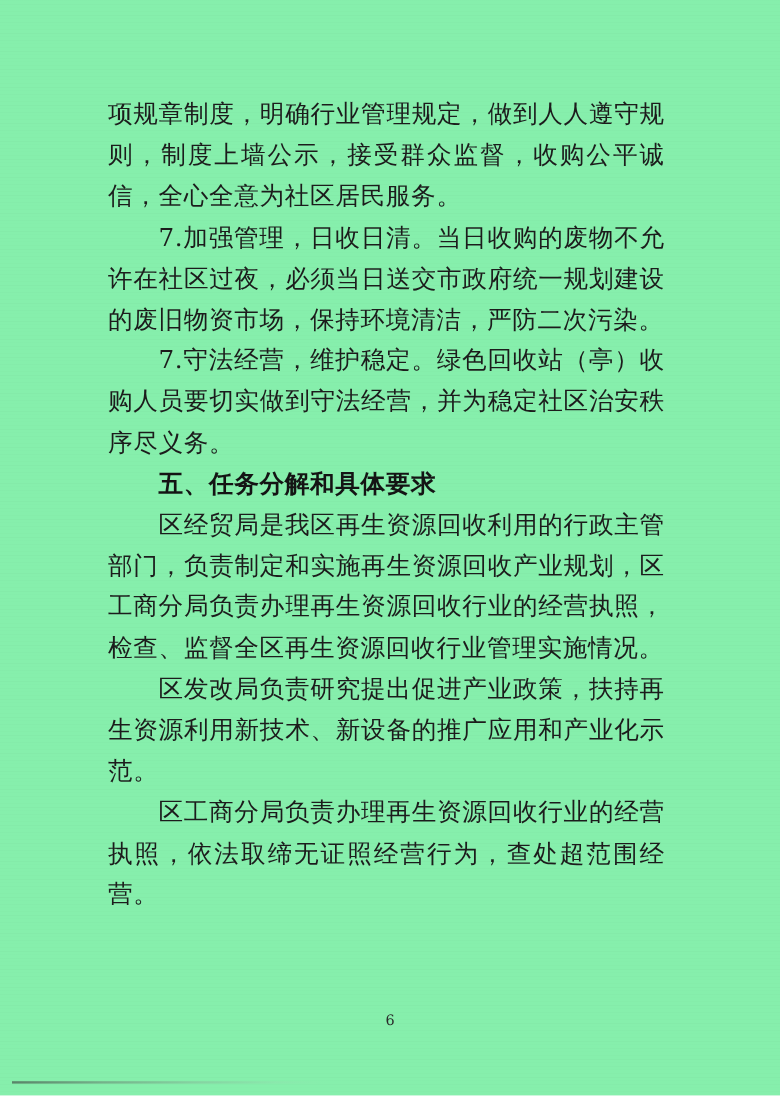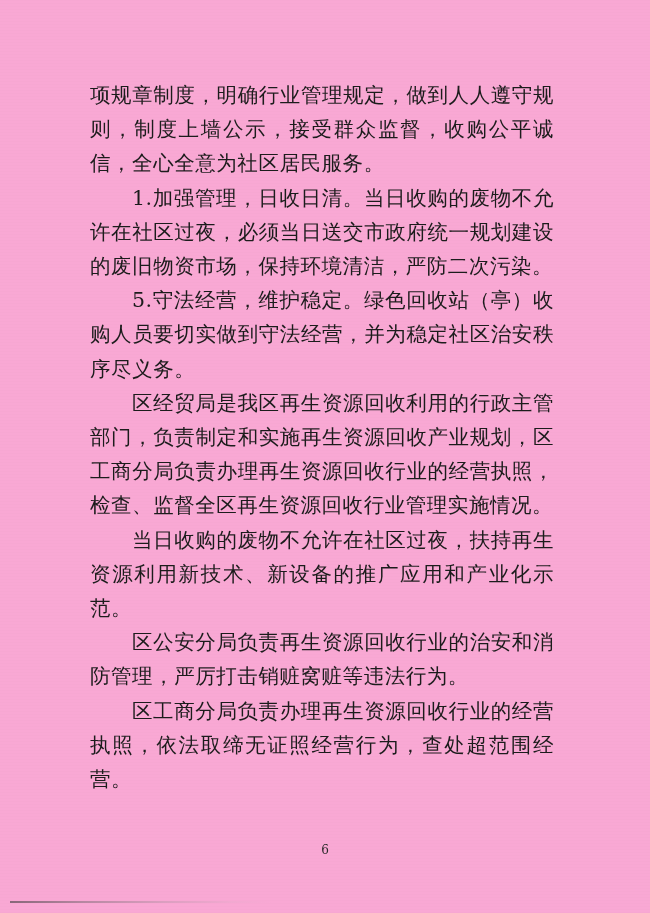--- a/index.html
+++ b/index.html
@@ -16,21 +16,21 @@
     color: #1a1a1a;
   }
 
   
   #page-sheet {
     position: absolute;
     left: 0;
     top: 0;
     width: 650px;
     height: 913px;
-    background: #f9a8d4;
+    background: #86efac;
   }
 
   
   #doc-body {
     position: absolute;
     left: 90px;
     top: 78px;
     width: 464px;
   }
 
@@ -106,31 +106,31 @@
 </style>
 </head>
 <body>
 
 <div id="page-sheet">
 
   <div id="doc-body">
 
     <p class="para">项规章制度，明确行业管理规定，做到人人遵守规则，制度上墙公示，接受群众监督，收购公平诚信，全心全意为社区居民服务。</p>
 
-    <p class="para indent">1.加强管理，日收日清。当日收购的废物不允许在社区过夜，必须当日送交市政府统一规划建设的废旧物资市场，保持环境清洁，严防二次污染。</p>
+    <p class="para indent">7.加强管理，日收日清。当日收购的废物不允许在社区过夜，必须当日送交市政府统一规划建设的废旧物资市场，保持环境清洁，严防二次污染。</p>
 
-    <p class="para indent">5.守法经营，维护稳定。绿色回收站（亭）收购人员要切实做到守法经营，并为稳定社区治安秩序尽义务。</p>
+    <p class="para indent">7.守法经营，维护稳定。绿色回收站（亭）收购人员要切实做到守法经营，并为稳定社区治安秩序尽义务。</p>
 
+    <p class="heading">五、任务分解和具体要求</p>
 
 
     <p class="para indent">区经贸局是我区再生资源回收利用的行政主管部门，负责制定和实施再生资源回收产业规划，区工商分局负责办理再生资源回收行业的经营执照，检查、监督全区再生资源回收行业管理实施情况。</p>
 
-    <p class="para indent">当日收购的废物不允许在社区过夜，扶持再生资源利用新技术、新设备的推广应用和产业化示范。</p>
+    <p class="para indent">区发改局负责研究提出促进产业政策，扶持再生资源利用新技术、新设备的推广应用和产业化示范。</p>
 
-    <p class="para indent">区公安分局负责再生资源回收行业的治安和消防管理，严厉打击销赃窝赃等违法行为。</p>
 
     <p class="para indent">区工商分局负责办理再生资源回收行业的经营执照，依法取缔无证照经营行为，查处超范围经营。</p>
 
   </div>
 
   <div id="page-folio">6</div>
 
   <div id="scan-streak"></div>
   <div id="grain"></div>
 

